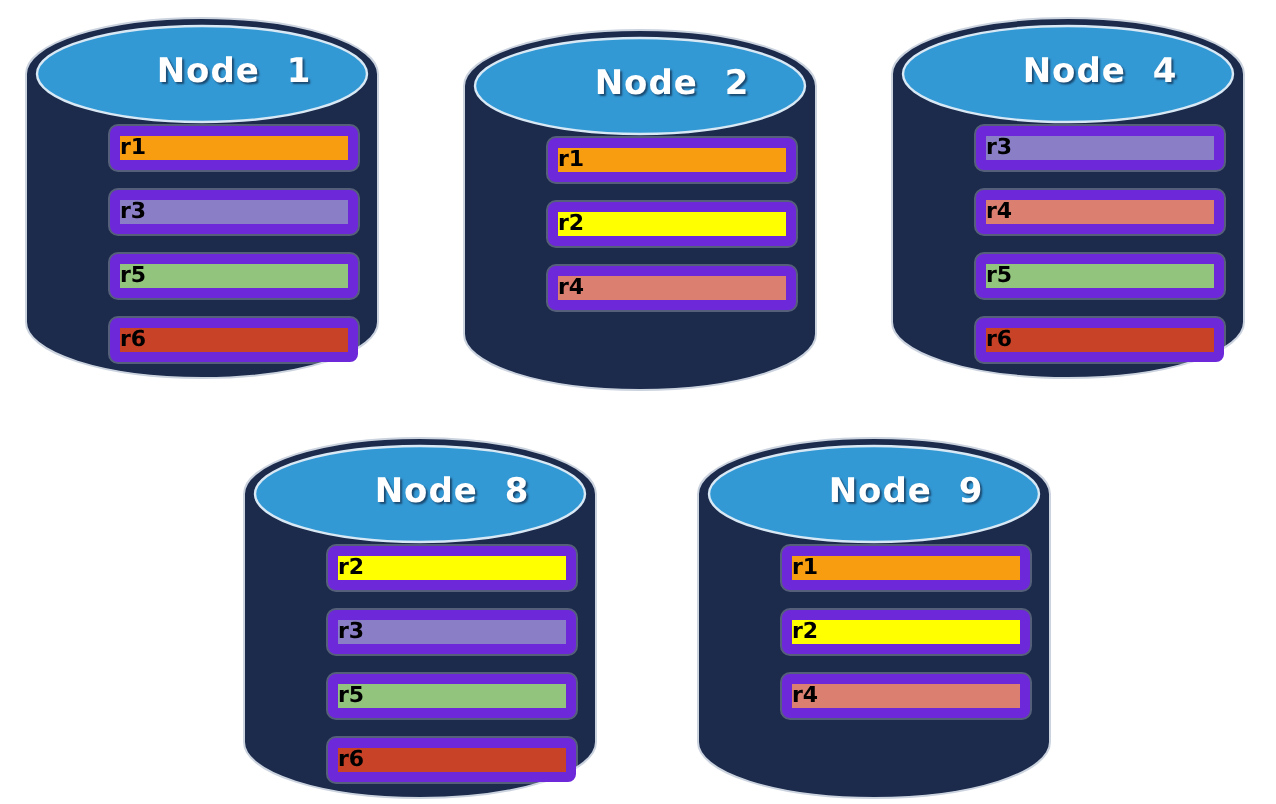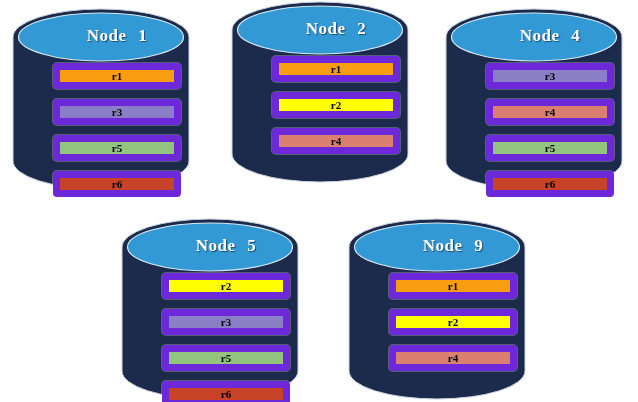--- a/index.html
+++ b/index.html
@@ -5,21 +5,21 @@
   html, body { margin: 0; padding: 0; }
   body {
     width: 638px; height: 402px;
     background: #ffffff;
     position: relative;
     overflow: hidden;
     font-family: "DejaVu Sans", "Liberation Sans", sans-serif;
   }
   .node {
     position: absolute;
-    width: 208px; height: 180px; font-family: Liberation Serif, serif;
+    width: 208px; height: 180px;
   }
   .cyl {
     position: absolute;
     left: 0; top: 0;
     width: 176px; height: 180px;
     overflow: visible;
   }
   .cyl .body { stroke-width: 1; }
   .cyl .top-ellipse { stroke-width: 1.2; }
   .node-title {
@@ -39,35 +39,35 @@
     top: 54px;
     left: 50%;
     transform: translateX(-50%);
     display: flex;
     flex-direction: column;
     gap: 10px;
   }
   .bar {
     width: 114px;
     height: 12px;
-    border: 7px solid #6d28d9;
+    border: 5px solid #6d28d9;
     border-radius: 4px;
     display: flex;
     align-items: center;
-    justify-content: center;
+    justify-content: flex-start;
     box-shadow: 0 0 0 1px rgba(255,255,255,0.25);
   }
   .bar-label {
     font-size: 11px;
     line-height: 12px;
     font-weight: bold;
     color: #000000;
   }
   .n1 { left: 13px;  top: 9px; }
-  .n2 { left: 232px; top: 2px; }
+  .n2 { left: 232px; top: 15px; }
   .n3 { left: 446px; top: 9px; }
   .n4 { left: 122px; top: 219px; }
   .n5 { left: 349px; top: 219px; }
 </style>
 </head>
 <body>
 
 <div class="node n1">
   <svg class="cyl" viewBox="0 0 176 180">
     <path class="body" d="M0,28 A88,28 0 0 1 176,28 L176,152 A88,28 0 0 1 0,152 Z" style="fill: rgb(28, 42, 76); stroke: rgb(203, 211, 223);"></path>
@@ -129,21 +129,21 @@
       <span class="bar-label">r6</span>
     </div>
   </div>
 </div>
 
 <div class="node n4">
   <svg class="cyl" viewBox="0 0 176 180">
     <path class="body" d="M0,28 A88,28 0 0 1 176,28 L176,152 A88,28 0 0 1 0,152 Z" style="fill: rgb(28, 42, 76); stroke: rgb(203, 211, 223);"></path>
     <ellipse class="top-ellipse" cx="88" cy="28" rx="82.5" ry="24" style="fill: rgb(51, 153, 213); stroke: rgb(216, 233, 245);"></ellipse>
   </svg>
-  <div class="node-title">Node 5</div>
+  <div class="node-title">Node 8</div>
   <div class="bars">
     <div class="bar" style="background-color: rgb(255, 255, 0);">
       <span class="bar-label">r2</span>
     </div>
     <div class="bar" style="background-color: rgb(138, 126, 198);">
       <span class="bar-label">r3</span>
     </div>
     <div class="bar" style="background-color: rgb(146, 196, 126);">
       <span class="bar-label">r5</span>
     </div>

